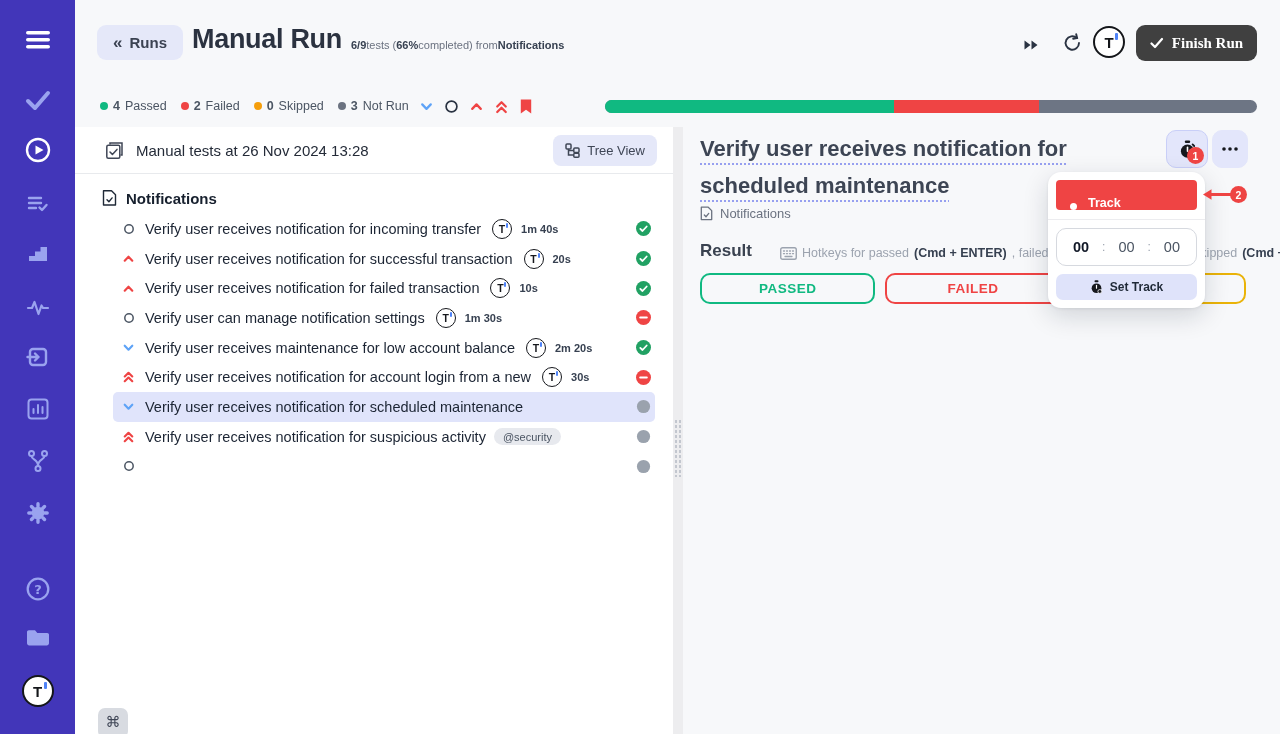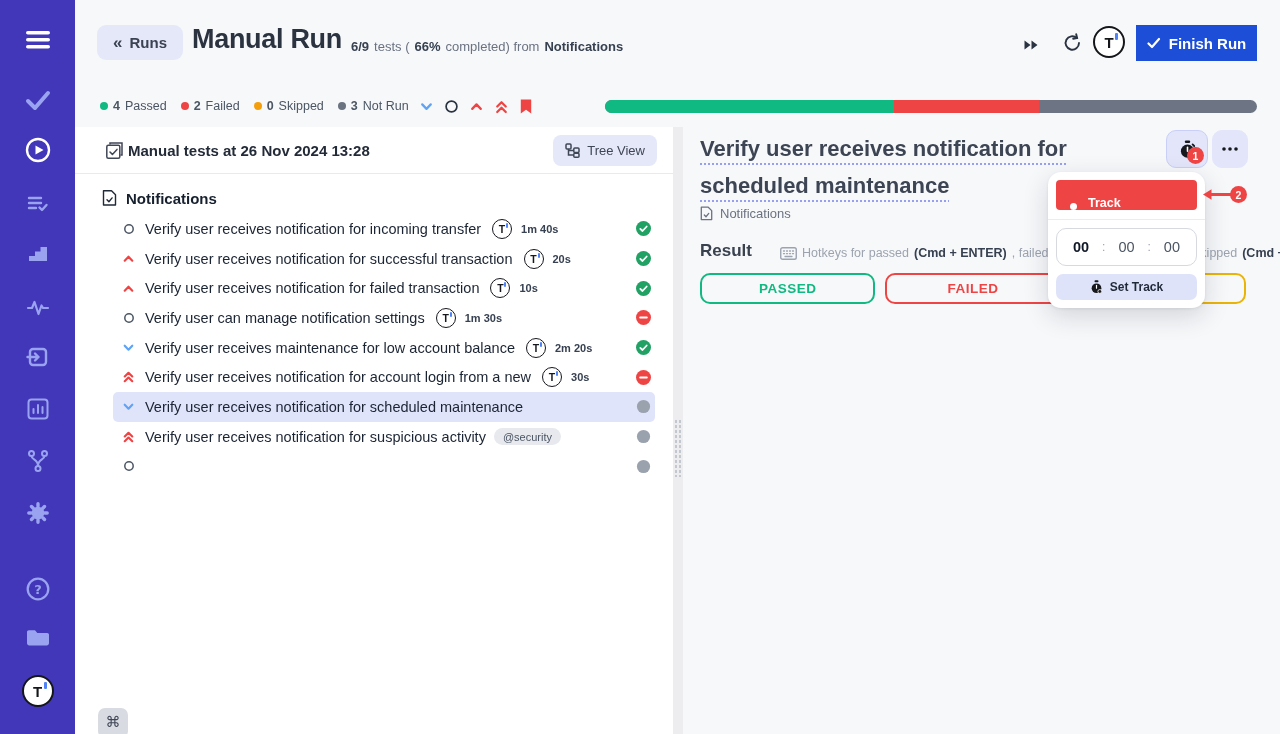--- a/index.html
+++ b/index.html
@@ -11,41 +11,41 @@
   .side-ic { position:absolute; left:0; width:75px; text-align:center; cursor:pointer; }
   .side-logo { width:32px; height:32px; border-radius:50%; background:#fff; border:2.5px solid #14161a;
     display:inline-flex; align-items:center; justify-content:center; font-weight:800; font-size:15px; color:#14161a; position:relative; }
   .side-logo i, .hdr-logo i, .tlogo i { position:absolute; width:3px; height:7px; background:#4f83f7; border-radius:1px; right:5px; top:5px; font-style:normal; }
 
   
   .top { position:absolute; left:75px; top:0; right:0; height:127px; background:#f7f8fa; }
   .runs-btn { position:absolute; left:22px; top:25px; height:35px; padding:0 16px; background:#e5e8f9; border:none;
     border-radius:9px; font-family:inherit; font-size:15px; font-weight:600; color:#3b4252; display:flex; align-items:center; gap:7px; cursor:pointer; }
   .main-title { position:absolute; left:117px; top:24px; font-size:27px; font-weight:800; color:#2b3240; letter-spacing:-.3px; }
-  .subtitle { position:absolute; left:276px; top:39px; font-size:13px; color:#6b7280; display:inline-flex; gap:5px; align-items:flex-end; }
+  .subtitle { position:absolute; left:276px; top:39px; font-size:11px; color:#6b7280; display:inline-flex; align-items:flex-end; }
   .subtitle b { color:#374151; }
   .tool-ic { position:absolute; top:31px; cursor:pointer; }
   .hdr-logo { position:absolute; top:26px; right:155px; width:32px; height:32px; border-radius:50%; background:#fff;
     border:2.5px solid #14161a; display:flex; align-items:center; justify-content:center; font-weight:800; font-size:15px; color:#14161a; cursor:pointer; }
-  .finish-btn { position:absolute; right:23px; top:25px; height:36px; width:121px; background:#1d4ed8; color:#fff; border:none;
-    border-radius:0; font-family:Liberation Sans, sans-serif; font-size:15px; font-weight:700; display:flex; align-items:center; justify-content:center; gap:8px; cursor:pointer; }
+  .finish-btn { position:absolute; right:23px; top:25px; height:36px; width:121px; background:#404040; color:#fff; border:none;
+    border-radius:9px; font-family:Liberation Serif, serif; font-size:15px; font-weight:700; display:flex; align-items:center; justify-content:center; gap:8px; cursor:pointer; }
 
   
   .statusline { position:absolute; left:25px; top:99px; display:flex; align-items:center; gap:14px; font-size:12.5px; color:#4b5563; }
   .statusline .grp { display:flex; align-items:center; gap:5px; }
   .dot7 { width:8px; height:8px; border-radius:50%; display:inline-block; }
   .filters { position:absolute; left:344px; top:98px; display:flex; align-items:center; gap:10px; }
   .filters span { display:inline-flex; cursor:pointer; }
   .pbar { position:absolute; left:530px; right:23px; top:100px; height:13px; border-radius:7px; overflow:hidden; display:flex; background:#6d7584; }
   .pbar div { height:100%; }
 
   
   .leftpanel { position:absolute; left:75px; top:127px; width:598px; bottom:0; background:#fff; }
   .lp-head { height:47px; border-bottom:1px solid #e8eaed; display:flex; align-items:center; padding:0 16px 0 30px; }
-  .lp-title { font-size:15px; font-weight:700; color:#242b38; margin-left:4px; }
+  .lp-title { font-size:15px; font-weight:400; color:#242b38; margin-left:12px; }
   .tree-btn { margin-left:auto; height:31px; padding:0 12px; background:#e5e8f9; border:none; border-radius:8px;
     font-family:inherit; font-size:13px; font-weight:400; color:#3f4656; display:flex; align-items:center; gap:7px; cursor:pointer; }
   .folder-row { display:flex; align-items:center; gap:9px; padding:15px 0 7px 27px; font-size:15px; font-weight:700; color:#17202e; }
   .trow { display:flex; align-items:center; height:29.7px; margin:0 18px 0 38px; padding:0 4px 0 9px; border-radius:5px; cursor:pointer; }
   .trow.sel { background:#e0e4fb; }
   .pri { display:inline-flex; width:13px; justify-content:center; }
   .ttl { font-size:14.5px; font-weight:500; color:#1b2433; margin-left:10px; white-space:nowrap; }
   .tlogo { position:relative; width:20px; height:20px; min-width:20px; border-radius:50%; border:1.5px solid #16181d; background:#fff;
     display:inline-flex; align-items:center; justify-content:center; font-size:10.5px; font-weight:800; color:#16181d; margin-left:11px; }
   .tlogo i { width:2px; height:5px; right:3px; top:3px; }

